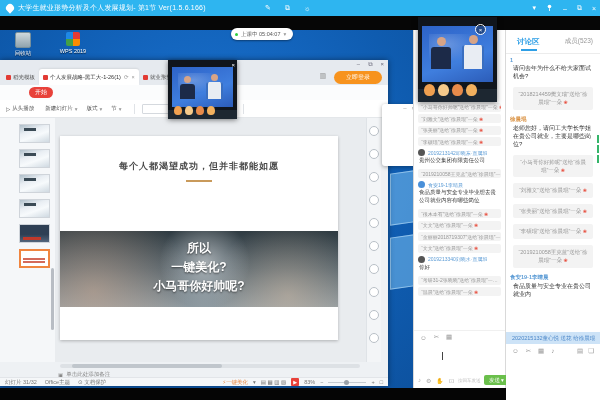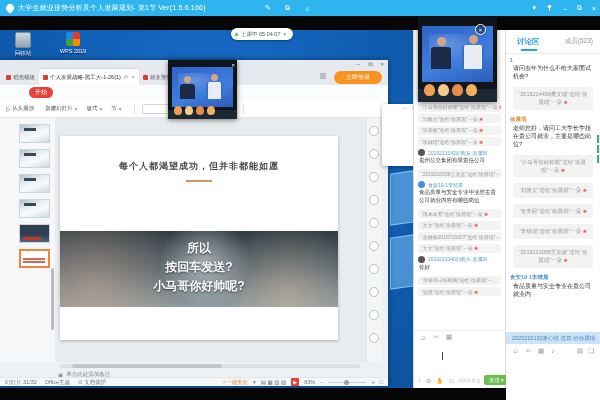--- a/index.html
+++ b/index.html
@@ -305,21 +305,21 @@
       <div class="thumbscroll"></div>
     </div>
 
     <div class="canvas">
       <div class="slide">
         <div class="slide-title">每个人都渴望成功，但并非都能如愿</div>
         <div class="goldline"></div>
         <div class="photo">
           <div class="lines">
             <div>所以</div>
-            <div>按回车发送?</div>
+            <div>一键美化?</div>
             <div>小马哥你好帅呢?</div>
           </div>
         </div>
       </div>
     </div>
 
     <div class="sidecol">
       <i></i>
         <i></i>
       <i></i>

